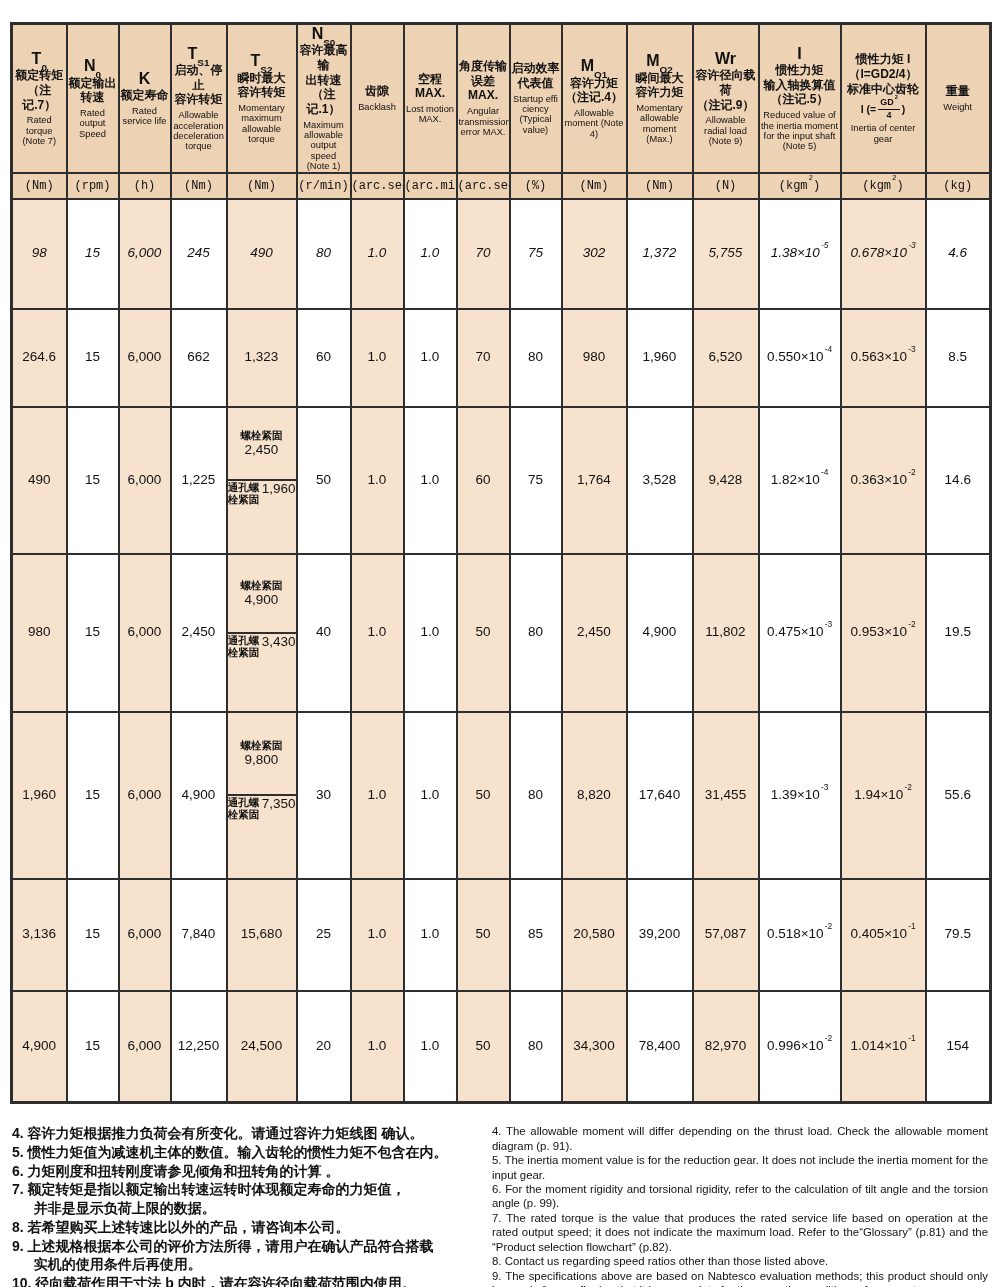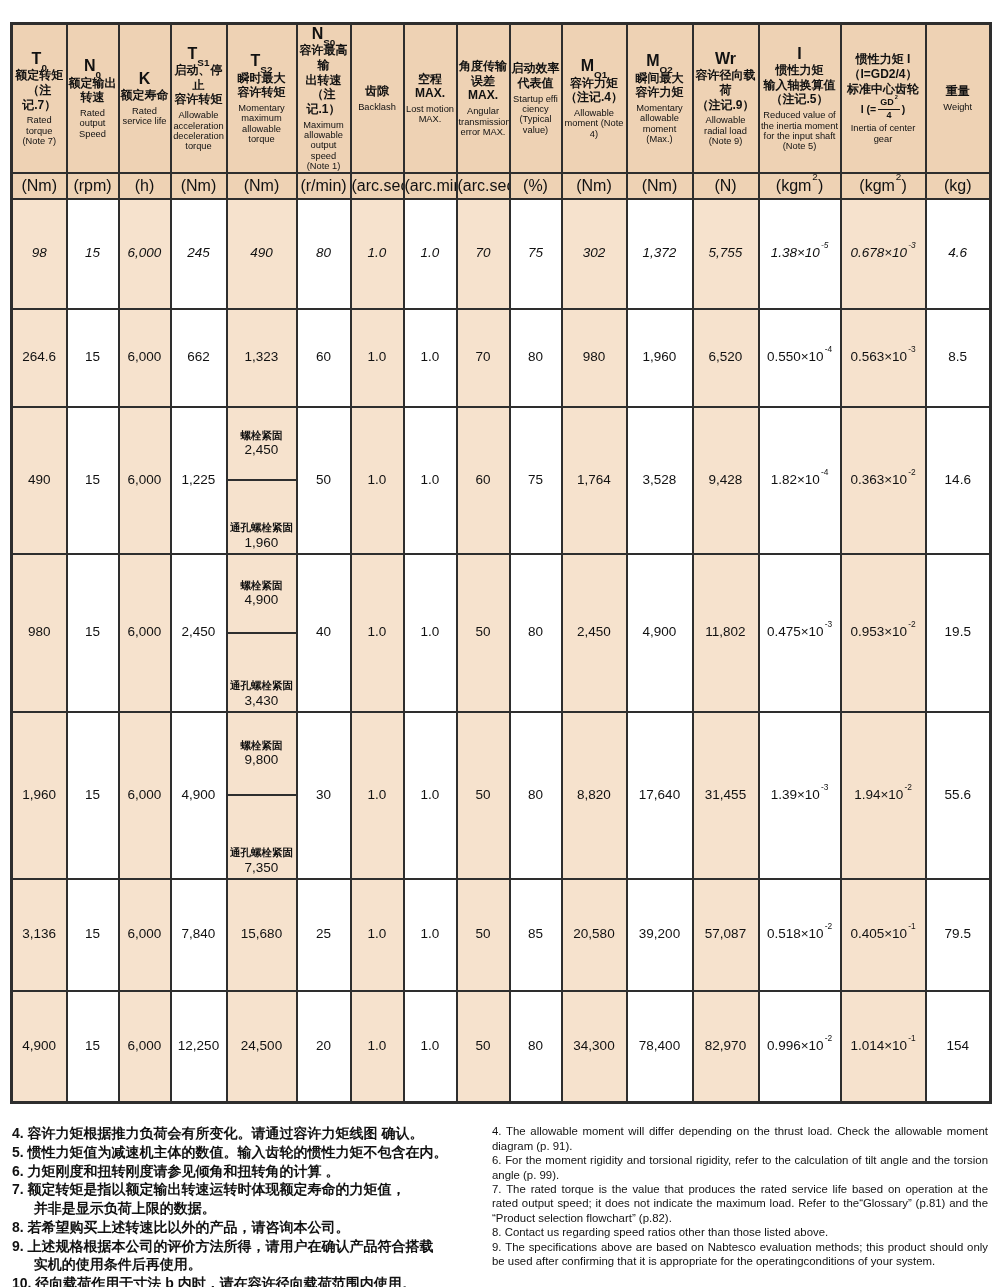--- a/index.html
+++ b/index.html
@@ -5,33 +5,33 @@
   html,body{margin:0;padding:0;background:#fff;}
   .page{width:1000px;height:1287px;background:#fff;box-sizing:border-box;
         padding:22px 10px 0 10px;position:relative;color:#111;
         font-family:"Liberation Sans","DejaVu Sans",sans-serif;}
   table.spec{border-collapse:collapse;table-layout:fixed;width:980px;border:3px solid #2e2e2e;}
   .spec th,.spec td{border:2px solid #2e2e2e;text-align:center;vertical-align:middle;padding:0;overflow:hidden;}
   .spec thead th{background:#eed2b4;font-weight:normal;}
   .hsym{font-weight:bold;font-size:16px;line-height:1.15;}
   .hcn{font-weight:bold;font-size:12px;line-height:1.22;}
   .hen{font-size:9.3px;line-height:1.12;margin-top:3px;padding:0 1px;}
-  .unitcell{font-size:16px;font-weight:bold;}
+  .unitcell{font-size:12px;font-weight:bold;font-family:Liberation Mono, monospace;}
   td.tan{background:#f6e2cd;}
   td.white{background:#ffffff;}
   .val{font-size:13.5px;line-height:1.2;}
   sup{font-size:62%;position:relative;top:-0.45em;line-height:0;margin-left:1px;}
   sub{font-size:62%;position:relative;top:0.28em;line-height:0;}
   .formula{font-size:10.5px;font-weight:bold;display:flex;align-items:center;justify-content:center;margin-top:2px;}
   .frac{display:inline-flex;flex-direction:column;line-height:1.05;font-size:9px;margin:0 2px;}
   .frac .num{border-bottom:1px solid #111;padding:0 2px 1px;}
   .frac .den{padding-top:1px;}
   .split{display:flex;flex-direction:column;width:100%;}
   .split-top{flex:1;border-bottom:2px solid #2e2e2e;display:flex;flex-direction:column;justify-content:center;gap:1px;align-items:center;}
-  .split-bottom{flex:1;display:flex;flex-direction:column;justify-content:flex-end;gap:2px;}
+  .split-bottom{flex:1;display:flex;flex-direction:row;justify-content:space-between;gap:2px;}
   .split-label{font-size:10.5px;font-weight:bold;line-height:1.15;}
   .split-val{font-size:13.5px;line-height:1.2;}
   .notes{display:flex;margin-top:20px;padding:0 2px;}
   .notes-cn{width:462px;flex:none;font-size:14px;font-weight:bold;line-height:1.34;}
   .notes-cn .note{padding-left:1.55em;text-indent:-1.55em;white-space:pre-line;}
   .notes-en{flex:1;margin-left:18px;font-size:11.4px;line-height:1.27;text-align:justify;}
   .notes-en .en-title{margin-bottom:0;}
 </style>
 </head>
 <body>
@@ -566,20 +566,21 @@
         <div class="note">7. 额定转矩是指以额定输出转速运转时体现额定寿命的力矩值，
 并非是显示负荷上限的数据。</div>
         <div class="note">8. 若希望购买上述转速比以外的产品，请咨询本公司。</div>
         <div class="note">9. 上述规格根据本公司的评价方法所得，请用户在确认产品符合搭载
 实机的使用条件后再使用。</div>
         <div class="note">10. 径向载荷作用于寸法 b 内时，请在容许径向载荷范围内使用。</div>
       </div>
     <div class="notes-en">
       <div id="notesEn">
           <div class="note-en">4. The allowable moment will differ depending on the thrust load. Check the allowable moment diagram (p. 91).</div>
+          <div class="note-en">5. The inertia moment value is for the reduction gear. It does not include the inertia moment for the input gear.</div>
           <div class="note-en">6. For the moment rigidity and torsional rigidity, refer to the calculation of tilt angle and the torsion angle (p. 99).</div>
           <div class="note-en">7. The rated torque is the value that produces the rated service life based on operation at the rated output speed; it does not indicate the maximum load. Refer to the“Glossary” (p.81) and the “Product selection flowchart” (p.82).</div>
           <div class="note-en">8. Contact us regarding speed ratios other than those listed above.</div>
           <div class="note-en">9. The specifications above are based on Nabtesco evaluation methods; this product should only be used after confirming that it is appropriate for the operatingconditions of your system.</div>
         </div>
     </div>
   </div>
 </div>
 
 </body></html>

